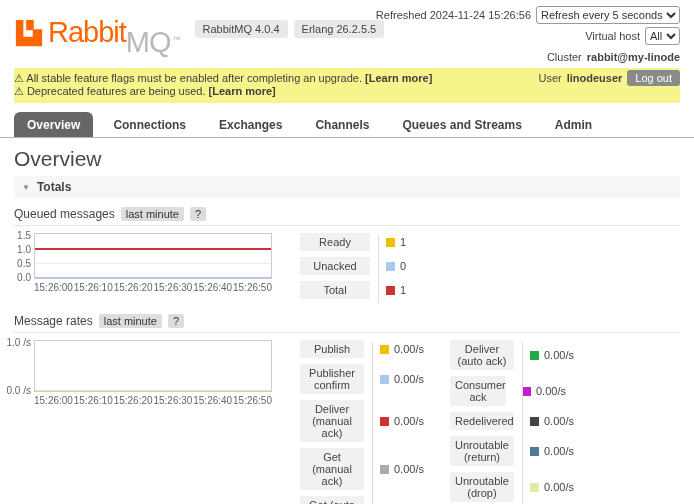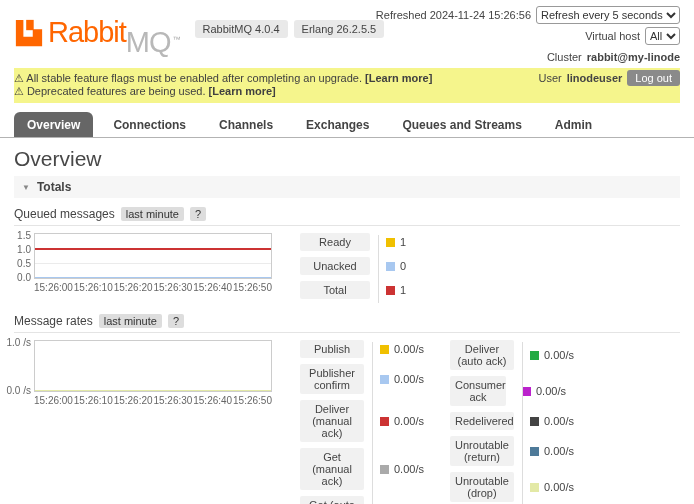--- a/index.html
+++ b/index.html
@@ -120,22 +120,22 @@
   </div>
   <div>
     <span>⚠ Deprecated features are being used.</span>
     <b>[Learn more]</b>
   </div>
 </div>
 
 <div class="tabs">
   <div class="tab active">Overview</div>
   <div class="tab">Connections</div>
+  <div class="tab">Exchanges</div>
   <div class="tab">Channels</div>
-  <div class="tab">Exchanges</div>
   <div class="tab">Queues and Streams</div>
   <div class="tab">Admin</div>
 </div>
 
 <h1 class="page-title">Overview</h1>
 
 <div class="section-bar">
   <span class="tri">▼</span>
   <span>Totals</span>
 </div>

